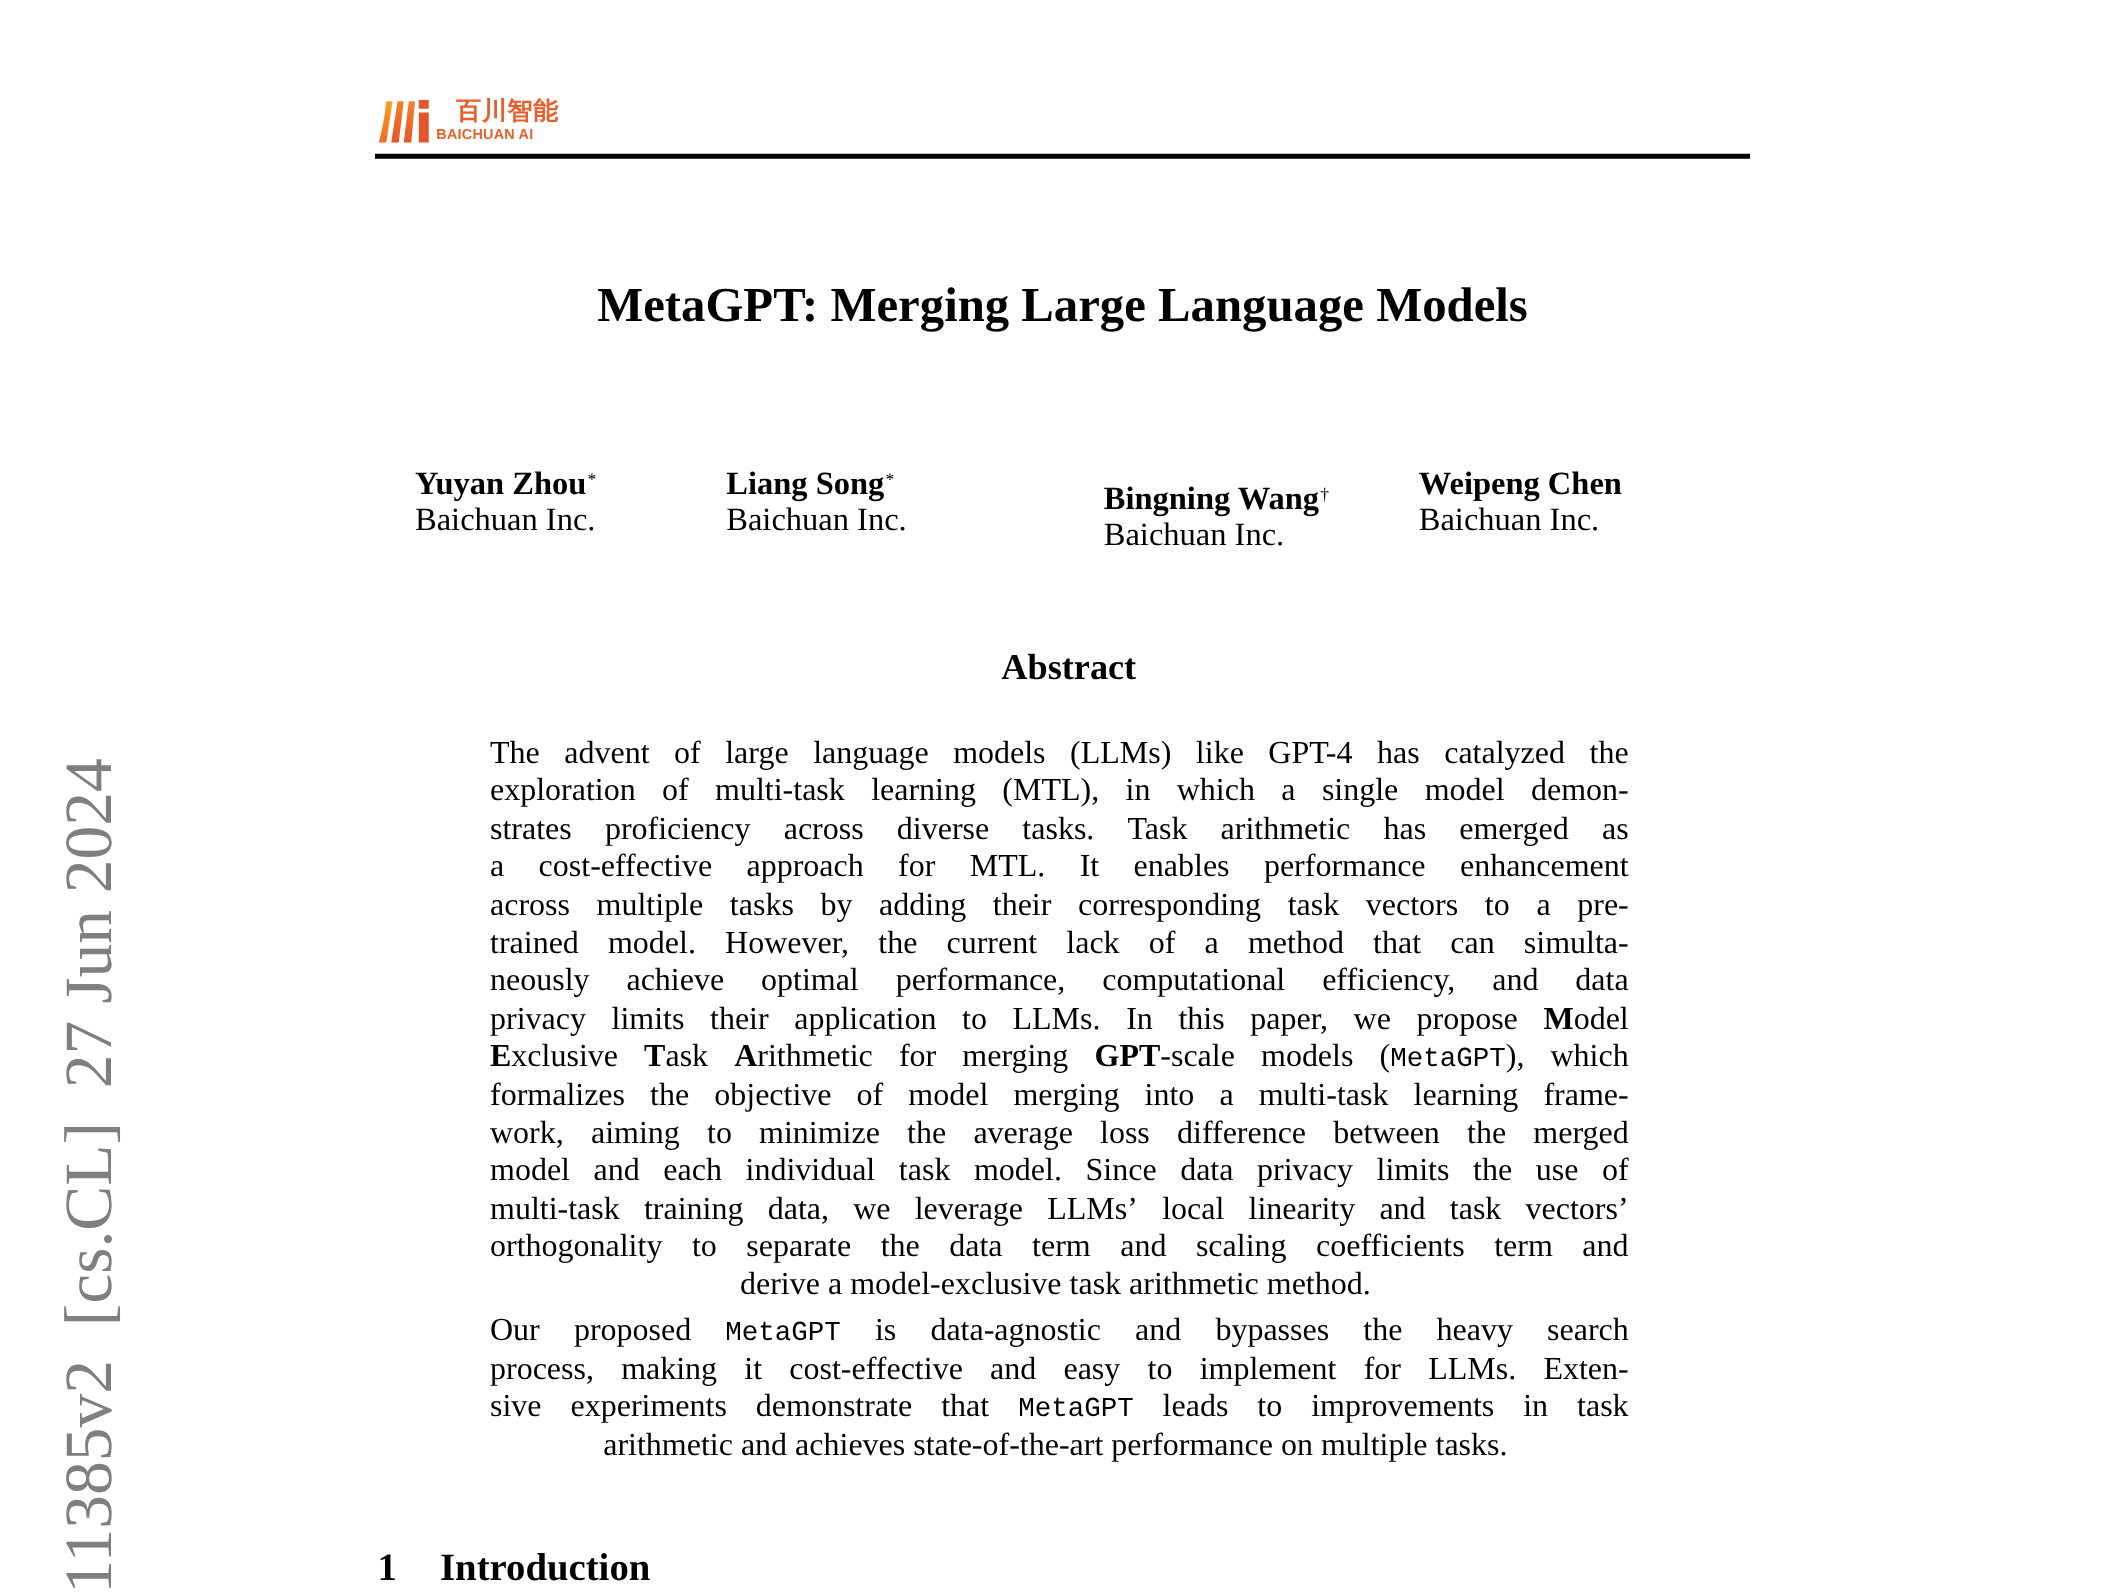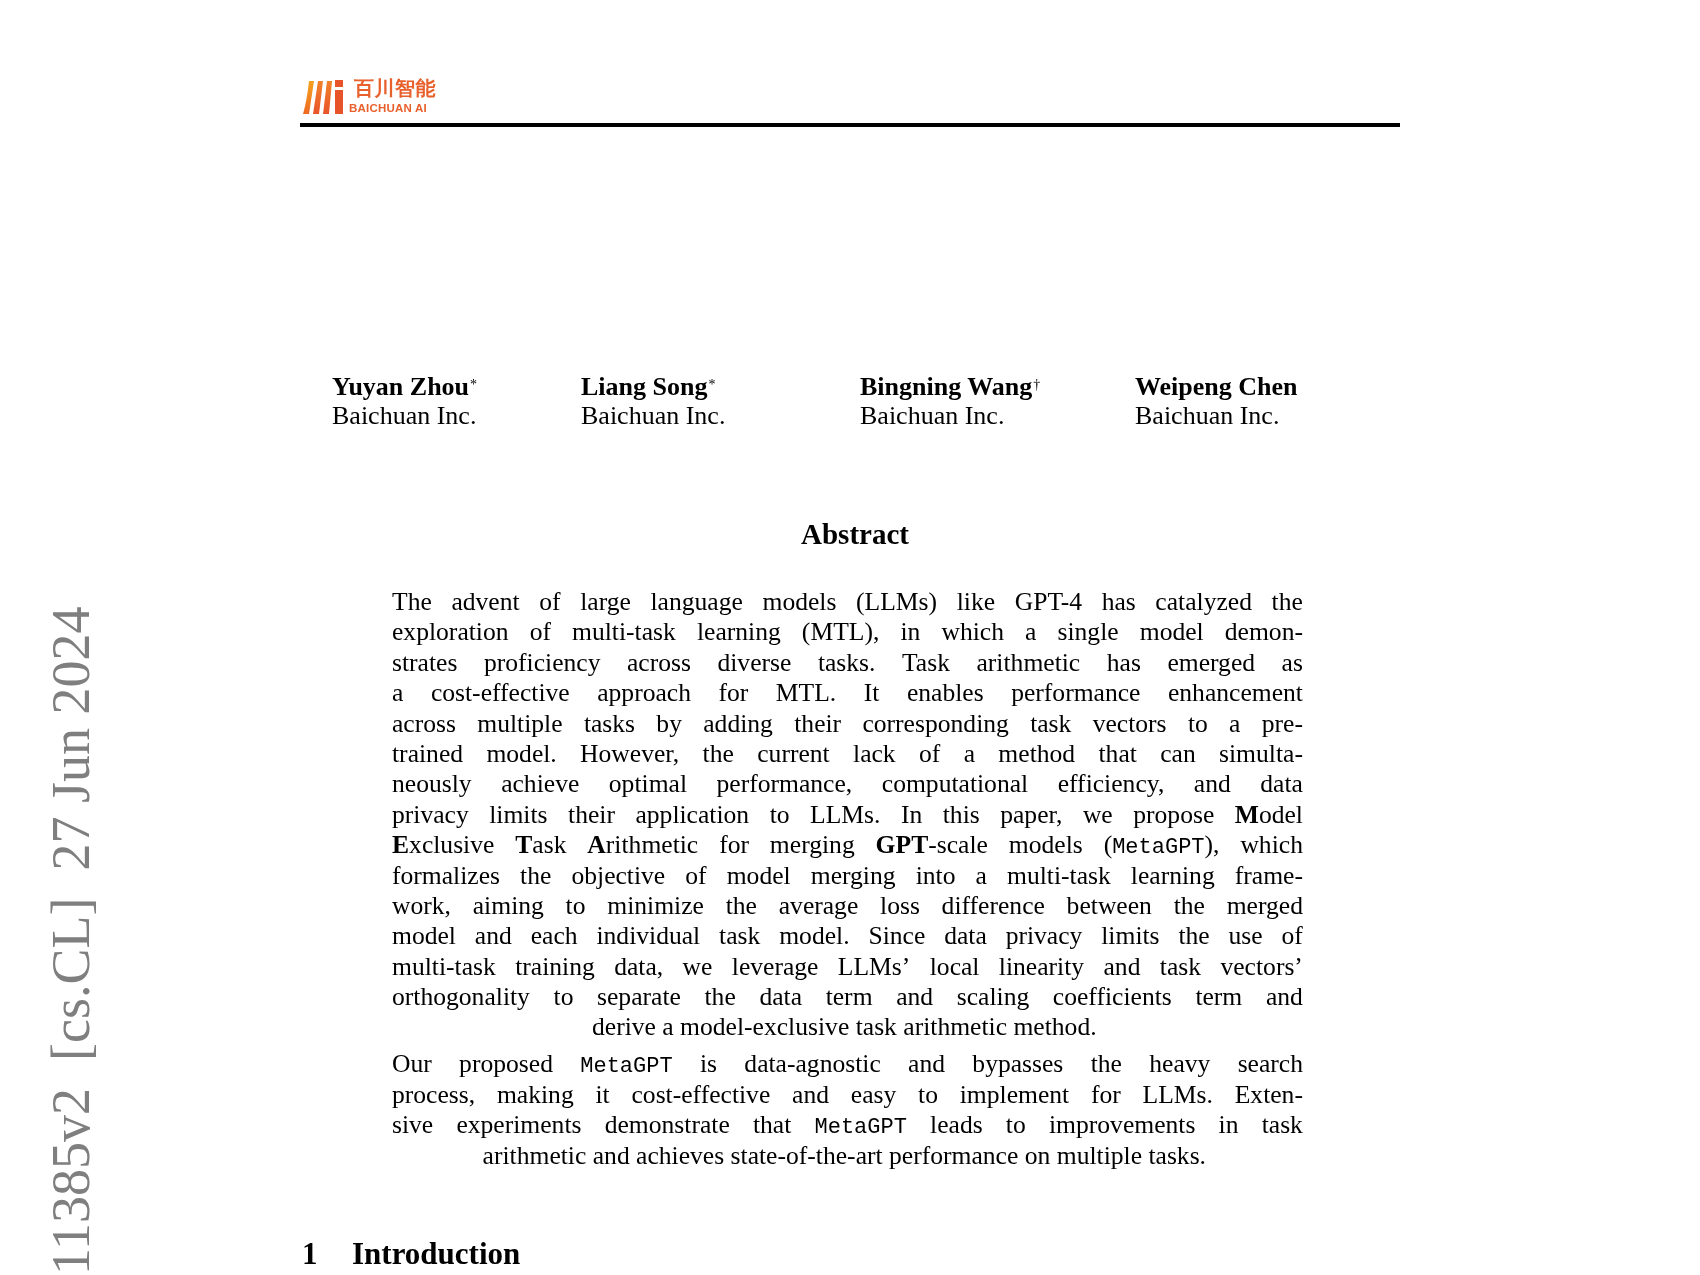--- a/index.html
+++ b/index.html
@@ -16,21 +16,21 @@
     color: #000;
   }
   .abs { position: absolute; }
 
   
   .logo {
     left: 303px; top: 79px; width: 140px; height: 38px;
   }
   .logo-mark { position: absolute; left: 0; top: 1px; width: 42px; height: 35px; }
   .logo-cn {
-    position: absolute; left: 51px; top: -3px;
+    position: absolute; left: 62px; top: -3px;
     font-family: "DejaVu Sans", sans-serif;
     font-weight: bold; font-size: 20px; letter-spacing: 0.5px;
     color: #e8602c; white-space: nowrap; line-height: 24px;
   }
   .logo-en {
     position: absolute; left: 46px; top: 23px;
     font-family: "Liberation Sans", sans-serif;
     font-weight: bold; font-size: 11.5px; letter-spacing: 0.2px;
     color: #e8602c; white-space: nowrap; line-height: 13px;
   }
@@ -111,31 +111,32 @@
     <path d="M24 1 L29 1 L26 34 L20 34 Z" fill="url(#lg2)"></path>
     <rect x="32" y="0" width="8" height="7" fill="#e8542a"></rect>
     <rect x="32" y="10" width="8" height="24" fill="#e8542a"></rect>
   </svg>
   <div class="logo-cn">百川智能</div>
   <div class="logo-en">BAICHUAN AI</div>
 </div>
 <div class="abs header-rule"></div>
 
 <div class="abs title">
+  <div>MetaGPT: Merging Large Language Models</div>
 </div>
 
 <div class="abs author" style="left:332px;">
   <div class="name"><span>Yuyan Zhou</span><sup>*</sup></div>
   <div class="aff">Baichuan Inc.</div>
 </div>
 <div class="abs author" style="left:581px;">
   <div class="name"><span>Liang Song</span><sup>*</sup></div>
   <div class="aff">Baichuan Inc.</div>
 </div>
-<div class="abs author" style="left:860px;">
+<div class="abs author" style="left:883px;margin-top:12px;">
   <div class="name"><span>Bingning Wang</span><sup>†</sup></div>
   <div class="aff">Baichuan Inc.</div>
 </div>
 <div class="abs author" style="left:1135px;">
   <div class="name"><span>Weipeng Chen</span><sup></sup></div>
   <div class="aff">Baichuan Inc.</div>
 </div>
 
 <div class="abs abstract-heading">Abstract</div>
 <div class="abs abstract-body" id="abstract-body">

